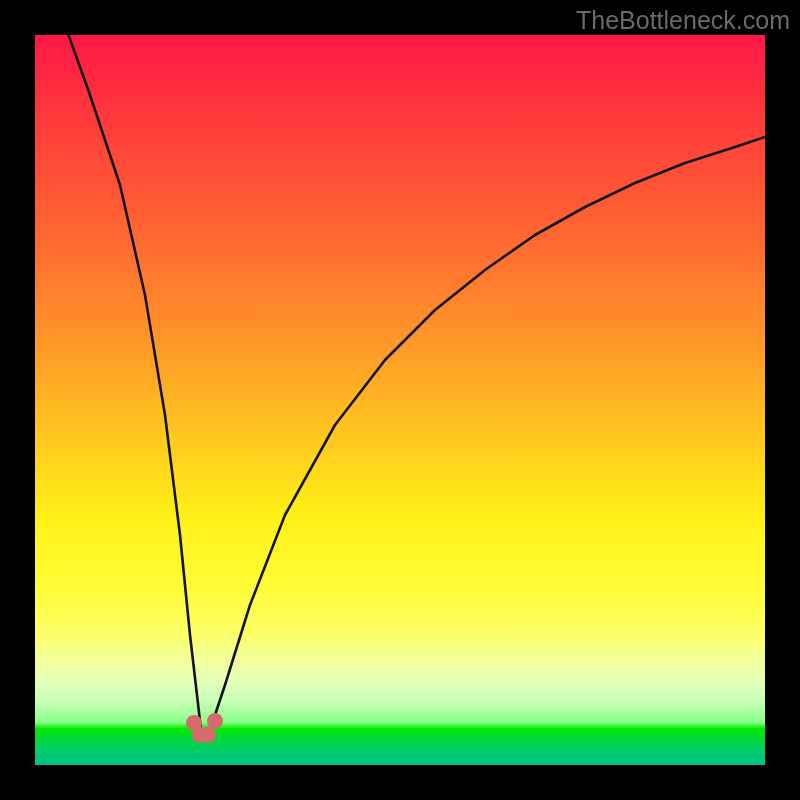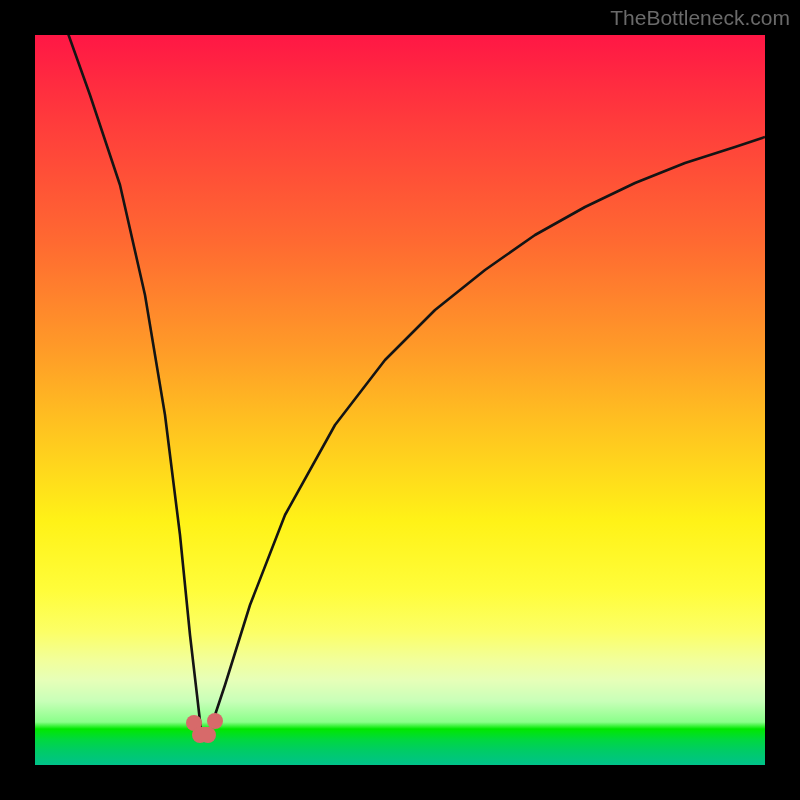--- a/index.html
+++ b/index.html
@@ -69,21 +69,21 @@
     top: 0;
     left: 0;
     width: 100%;
     height: 100%;
   }
   .watermark {
     position: absolute;
     top: 6px;
     right: 10px;
     color: #6a6a6a;
-    font-size: 21px;
+    font-size: 25px;
     letter-spacing: 0px;
     font-weight: 400;
   }
 </style>
 </head>
 <body>
 
 <div class="frame">
 
   <div class="plot-area">

